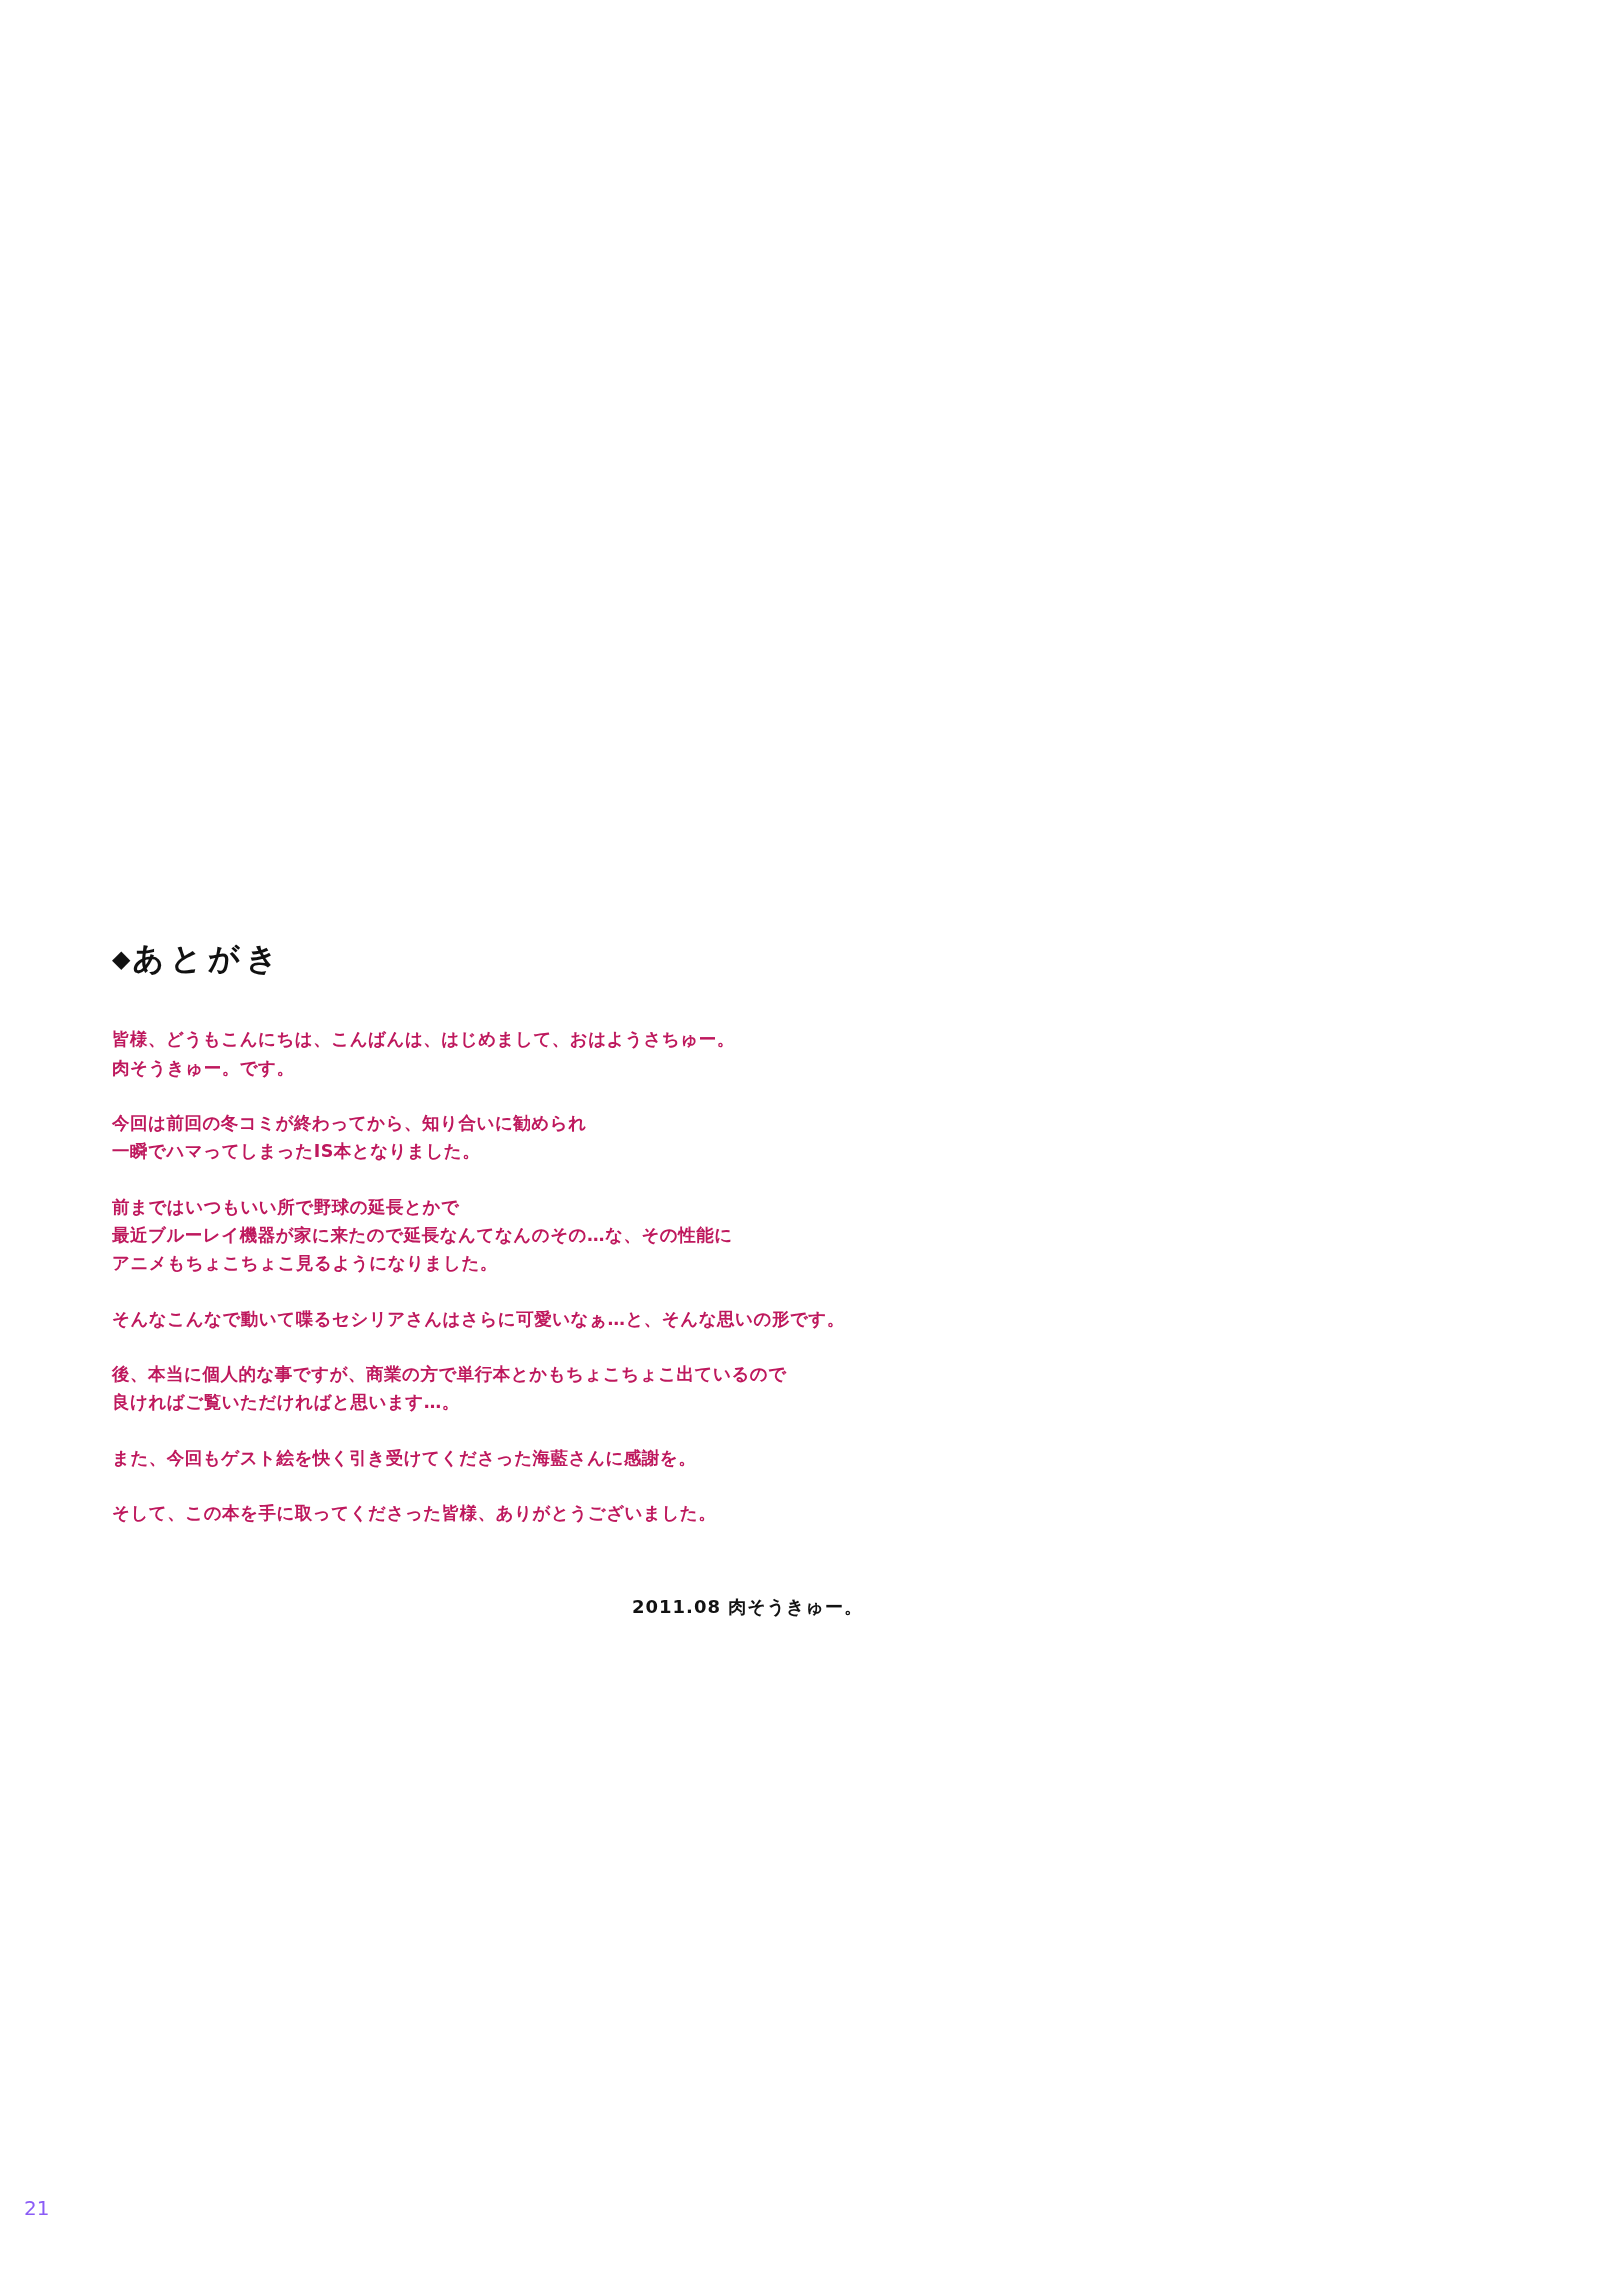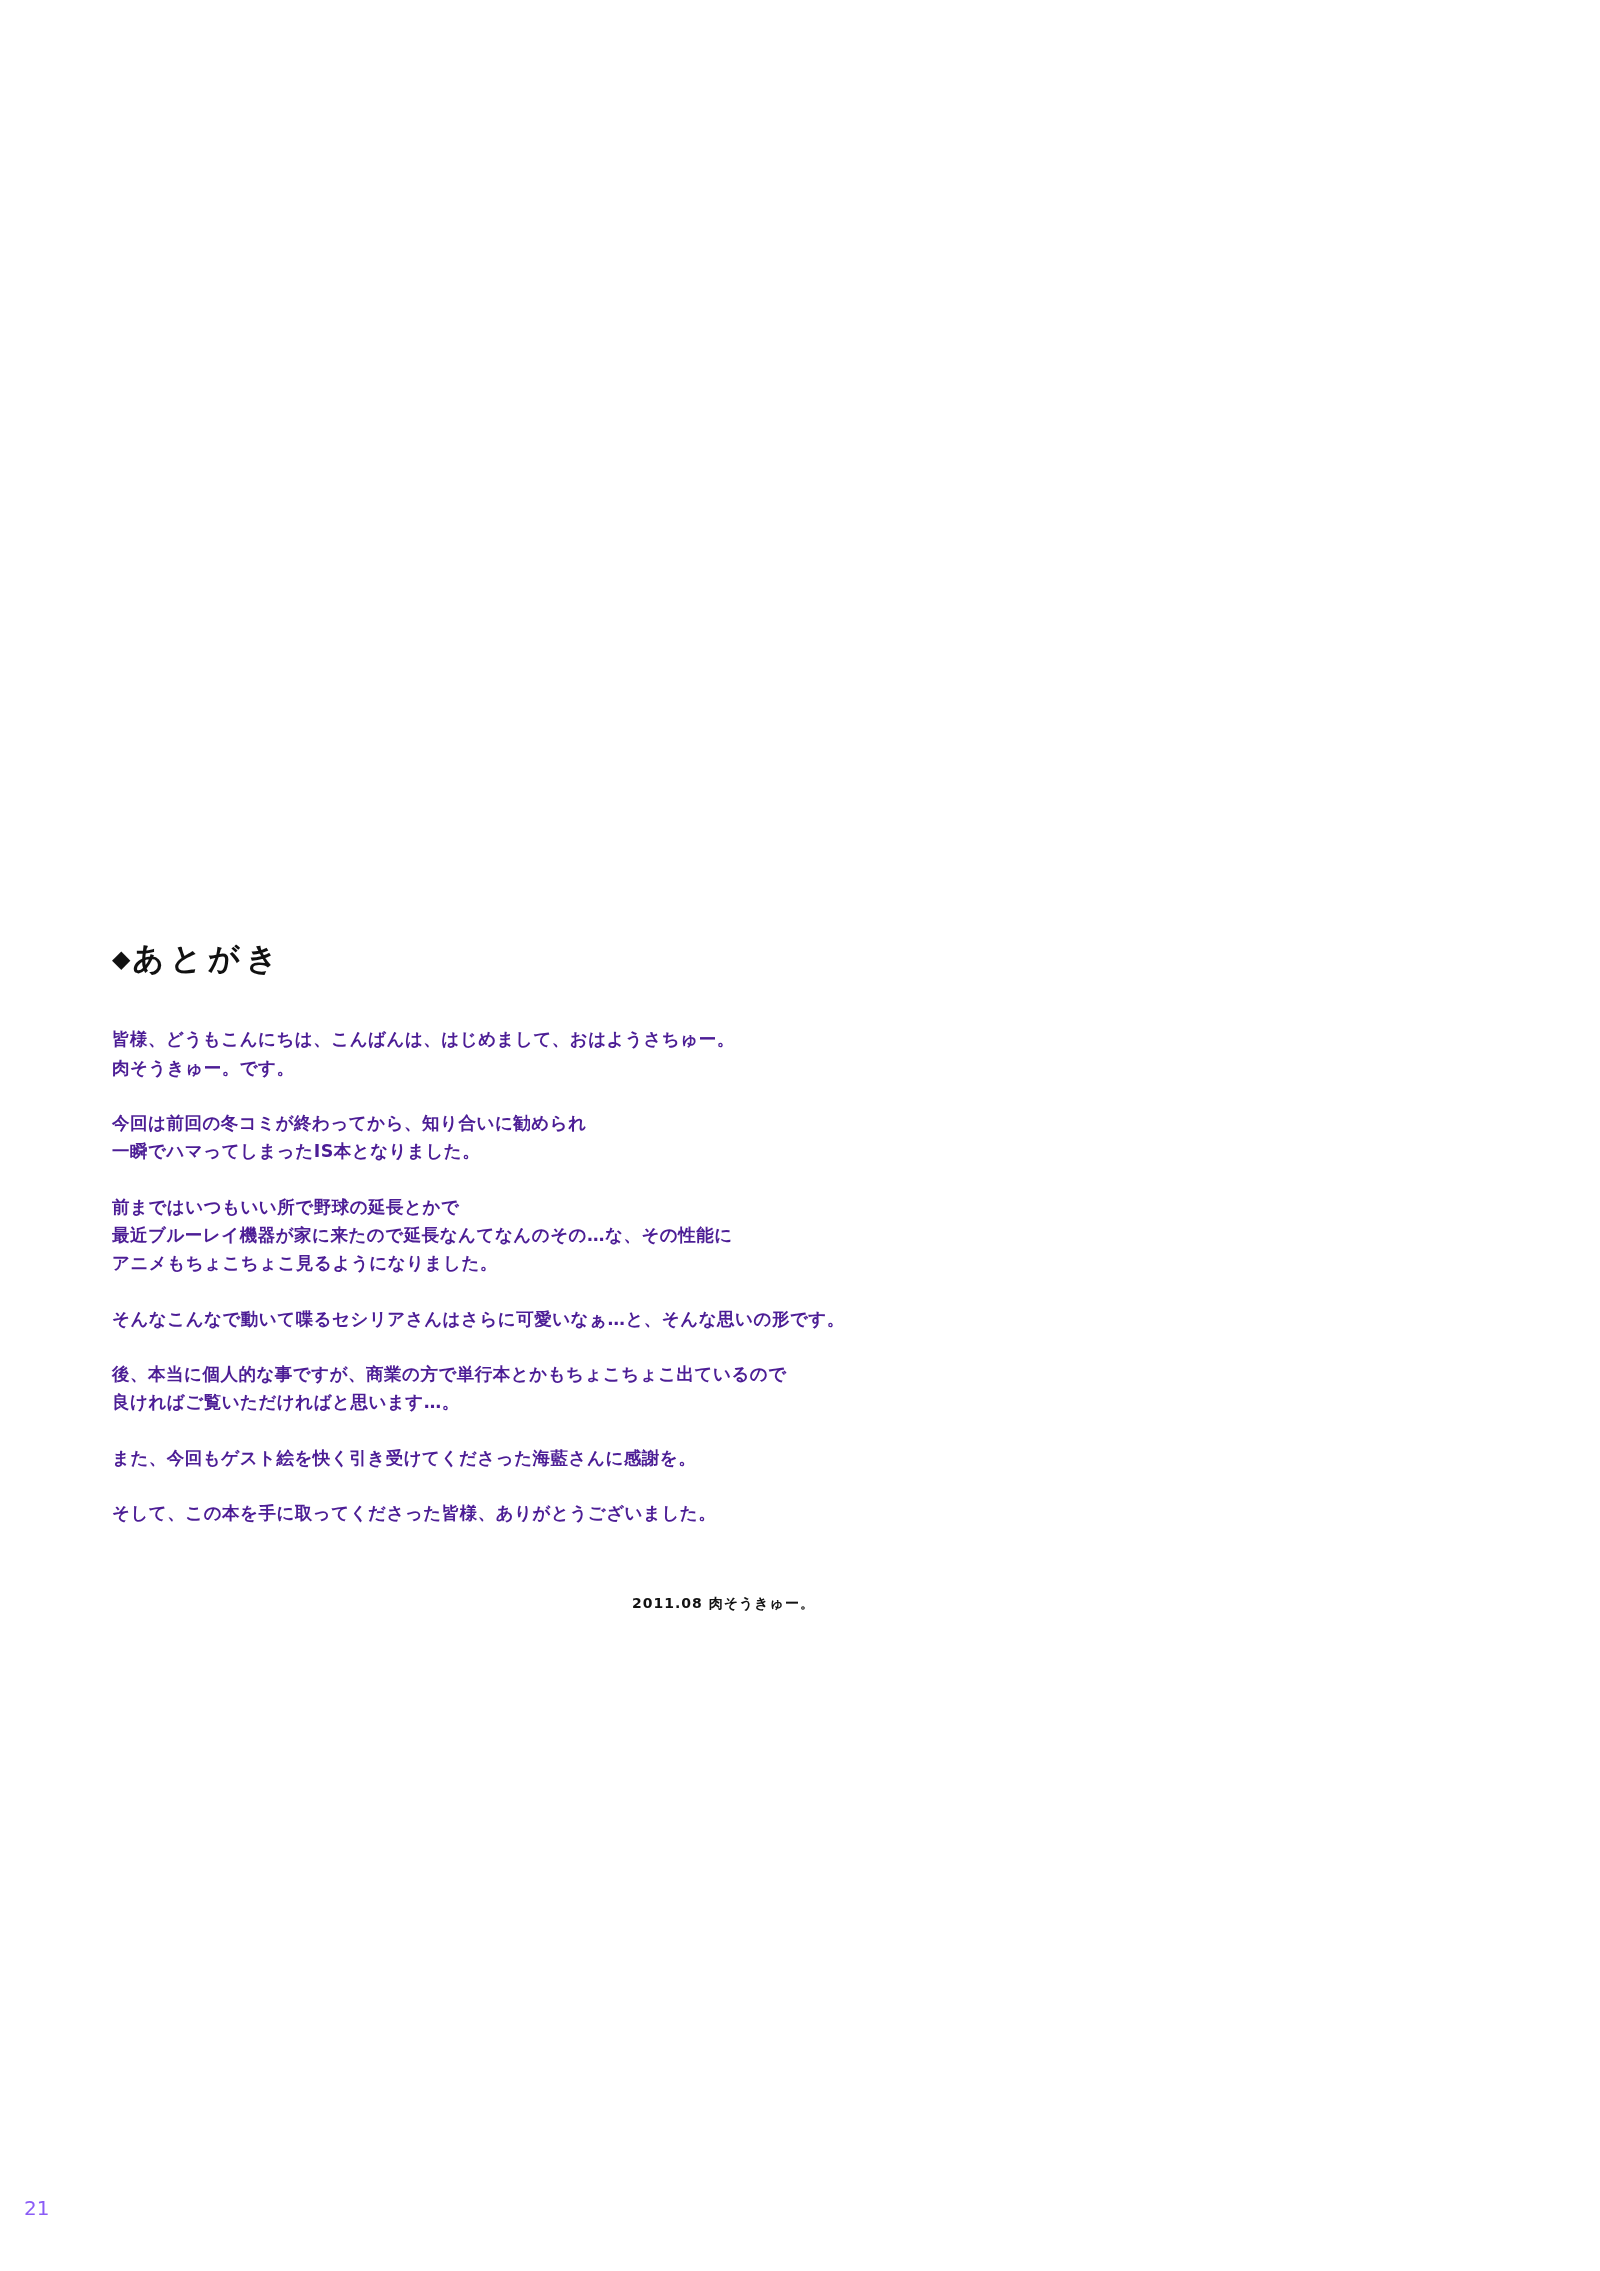--- a/index.html
+++ b/index.html
@@ -35,34 +35,34 @@
     vertical-align: 2px;
     letter-spacing: 0;
     margin-right: 2px;
   }
   .para {
     font-size: 17.5px;
     line-height: 1.62;
     letter-spacing: 0.5px;
     margin: 0 0 27px 0;
     font-weight: bold;
-    color: #4c1d95;
+    color: #be185d;
   }
   .para:last-of-type {
     margin-bottom: 0;
   }
   .para .line {
     display: block;
     white-space: nowrap;
   }
   .signature {
     position: absolute;
     left: 632px;
     top: 1595px;
-    font-size: 14px;
+    font-size: 18px;
     font-weight: bold;
     letter-spacing: 1px;
     color: #121212;
     white-space: nowrap;
   }
   .page-number {
     position: absolute;
     left: 24px;
     top: 2196px;
     font-size: 20px;

